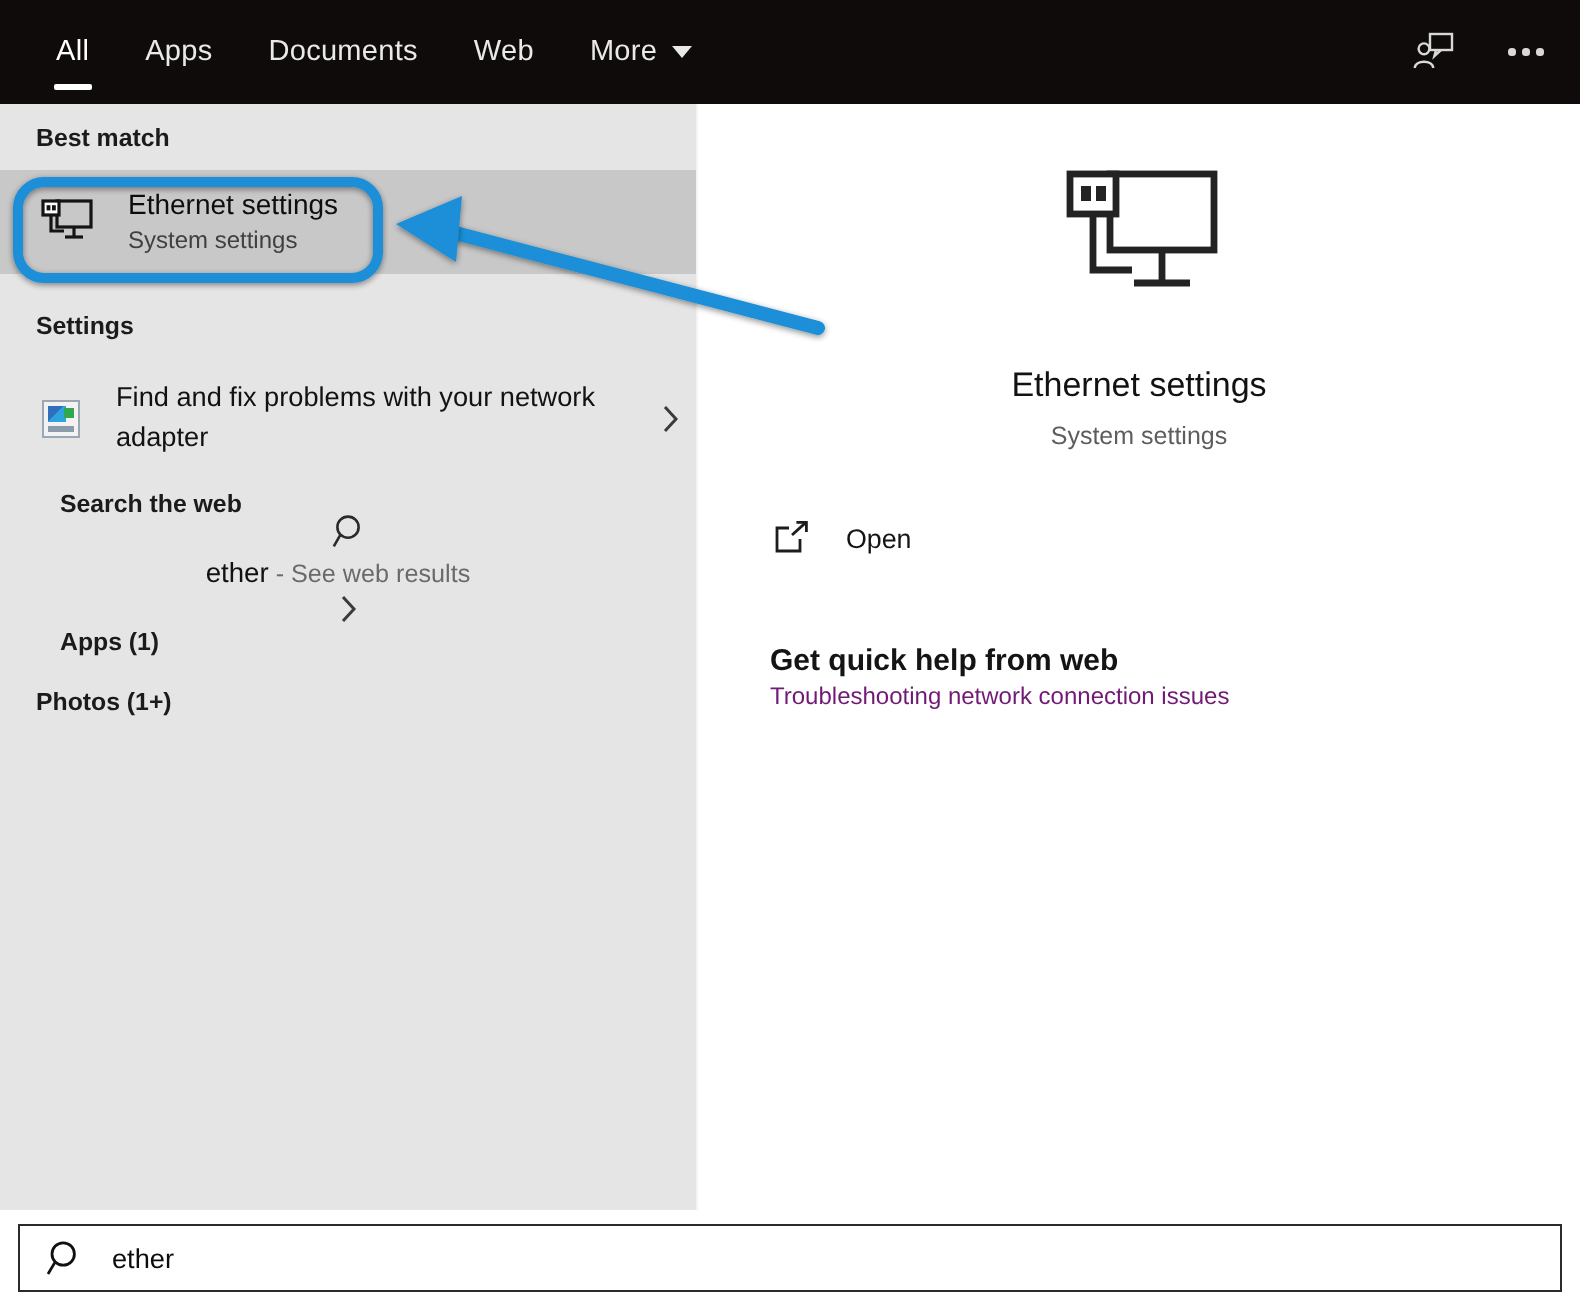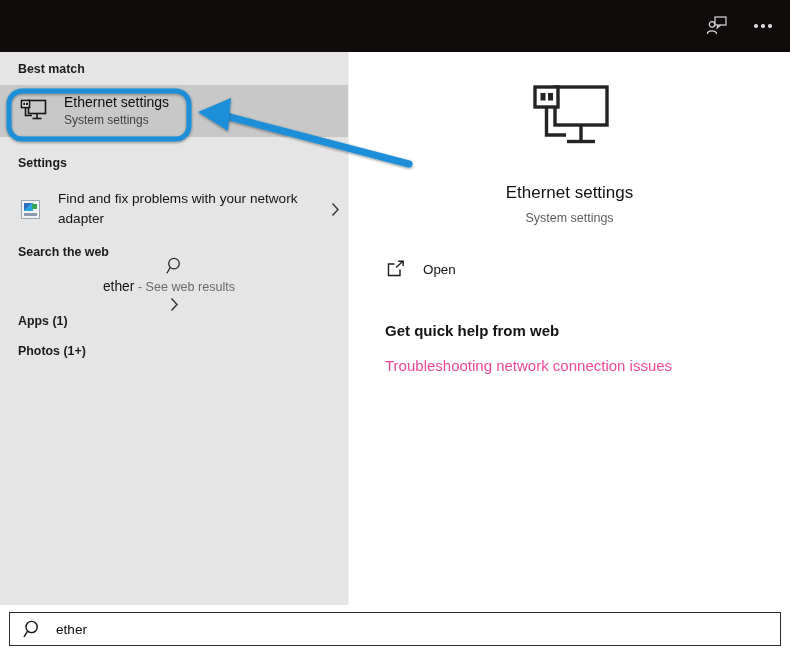--- a/index.html
+++ b/index.html
@@ -241,23 +241,23 @@
   .action-label { font-size: 13.4px; color: #141414; }
   .help-title {
     position: absolute;
     left: 36px; top: 270px;
     font-size: 15px;
     font-weight: bold;
     color: #141414;
   }
   .help-link {
     position: absolute;
-    left: 36px; top: 305px;
-    font-size: 15px;
-    color: #ec4899;
+    left: 36px; top: 289px;
+    font-size: 12px;
+    color: #701a75;
   }
 
   
   .searchbar {
     position: absolute;
     left: 0; top: 605px;
     width: 790px; height: 46px;
     background: #ffffff;
     display: flex;
     align-items: center;
@@ -291,20 +291,44 @@
     width: 790px; height: 651px;
     pointer-events: none;
   }
 </style>
 </head>
 <body>
 
 <div id="app">
 
   <div class="header">
+    <div class="tabs">
+
+      <div class="tab active">
+        <span>All</span>
+      </div>
+
+      <div class="tab">
+        <span>Apps</span>
+      </div>
+
+      <div class="tab">
+        <span>Documents</span>
+      </div>
+
+      <div class="tab">
+        <span>Web</span>
+      </div>
+
+      <div class="tab">
+        <span>More</span>
+        <span class="caret"></span>
+      </div>
+
+    </div>
 
     <div class="header-right">
       <div class="hicon">
         <svg width="22" height="20" viewBox="0 0 22 20" fill="none">
           <rect x="9" y="1" width="11" height="8" stroke="#d8d8d8" stroke-width="1.2"></rect>
           <path d="M12 9 L11.2 12 L14.5 9" stroke="#d8d8d8" stroke-width="1.2" fill="none"></path>
           <circle cx="6" cy="8.4" r="2.7" stroke="#d8d8d8" stroke-width="1.2"></circle>
           <path d="M1.4 18 C1.4 13.8 10.6 13.8 10.6 18" stroke="#d8d8d8" stroke-width="1.2" fill="none"></path>
         </svg>
       </div>
@@ -351,40 +375,40 @@
         </span>
       </div>
       <div class="row-label">Find and fix problems with your network adapter</div>
       <div class="chev">
         <svg width="9" height="15" viewBox="0 0 9 15" fill="none">
           <path d="M1.5 1.5 L7 7.5 L1.5 13.5" stroke="#3b3b3b" stroke-width="1.5" fill="none"></path>
         </svg>
       </div>
     </div>
 
-    <div class="section-label" style="position:absolute; left:0; top:193px;">Search the web</div>
+    <div class="section-label" style="position:absolute; left:12px; top:193px;">Search the web</div>
 
     <div class="list-row" style="top:220px; height:40px;flex-direction:column;">
       <div class="row-icon">
         <svg width="19" height="19" viewBox="0 0 19 19" fill="none">
           <circle cx="8" cy="7.6" r="5.3" stroke="#2a2a2a" stroke-width="1.3"></circle>
           <path d="M4.1 11.6 L0.9 17.2" stroke="#2a2a2a" stroke-width="1.3"></path>
         </svg>
       </div>
       <div class="row-label">
         <span class="web-query">ether</span><span class="web-tail"> - See web results</span>
       </div>
       <div class="chev">
         <svg width="9" height="15" viewBox="0 0 9 15" fill="none">
           <path d="M1.5 1.5 L7 7.5 L1.5 13.5" stroke="#3b3b3b" stroke-width="1.5" fill="none"></path>
         </svg>
       </div>
     </div>
 
-    <div class="section-label" style="position:absolute; left:0; top:262px;text-align:center;">Apps (1)</div>
+    <div class="section-label" style="position:absolute; left:12px; top:262px;text-align:center;">Apps (1)</div>
 
     <div class="section-label" style="position:absolute; left:0; top:292px;">Photos (1+)</div>
 
   </div>
 
   <div class="divider"></div>
 
   <div class="right">
 
     <div class="preview-hero">

